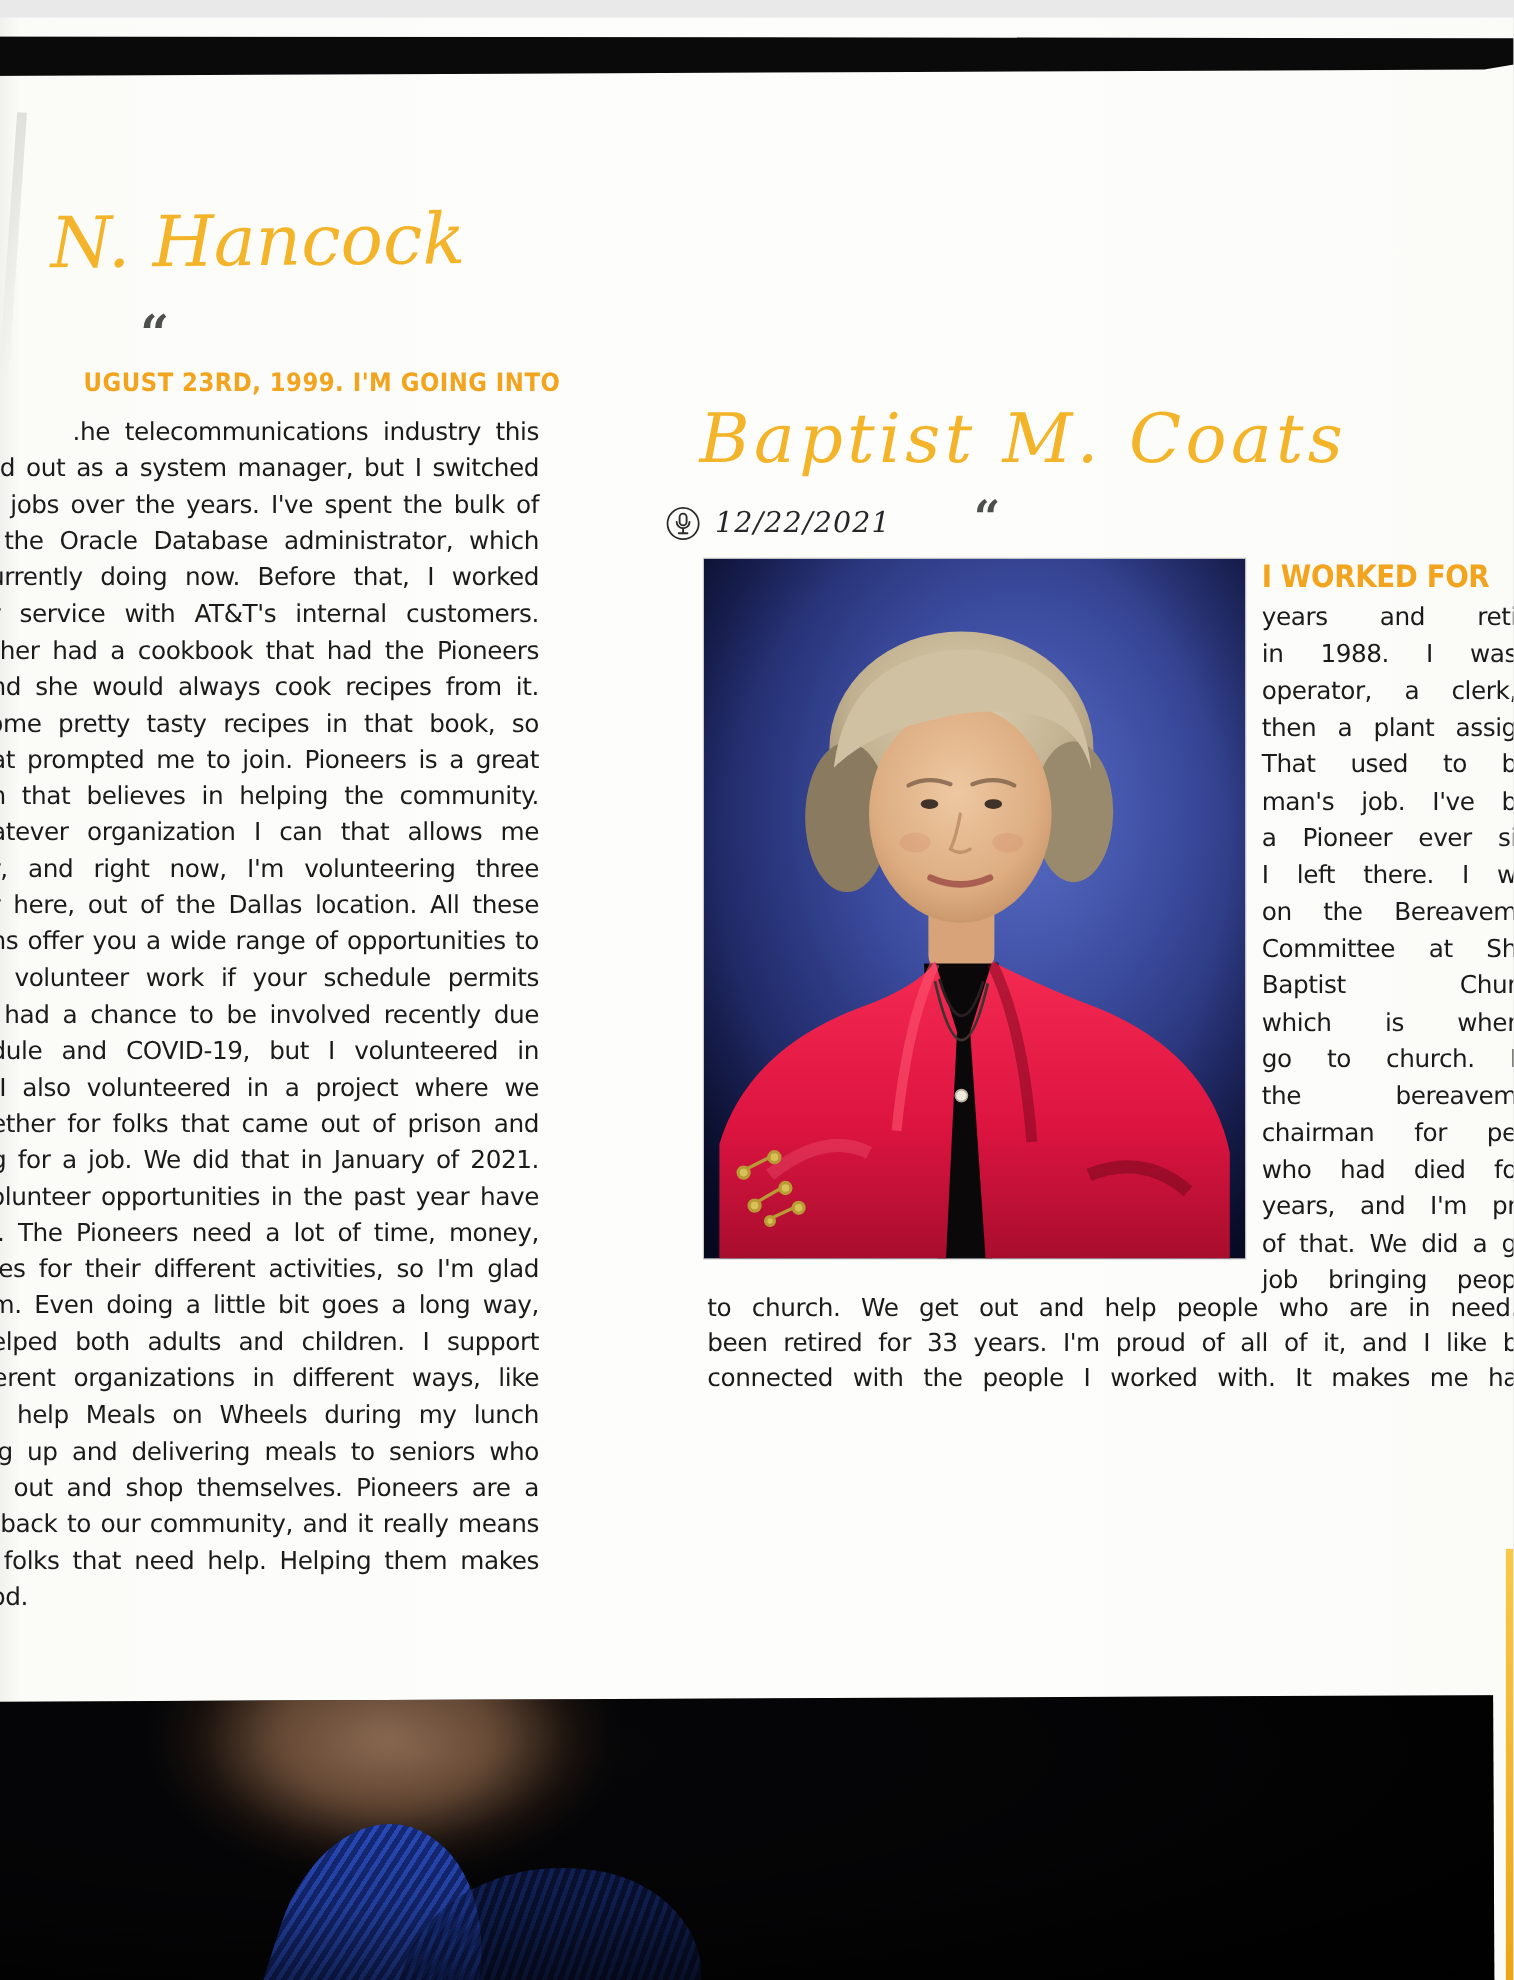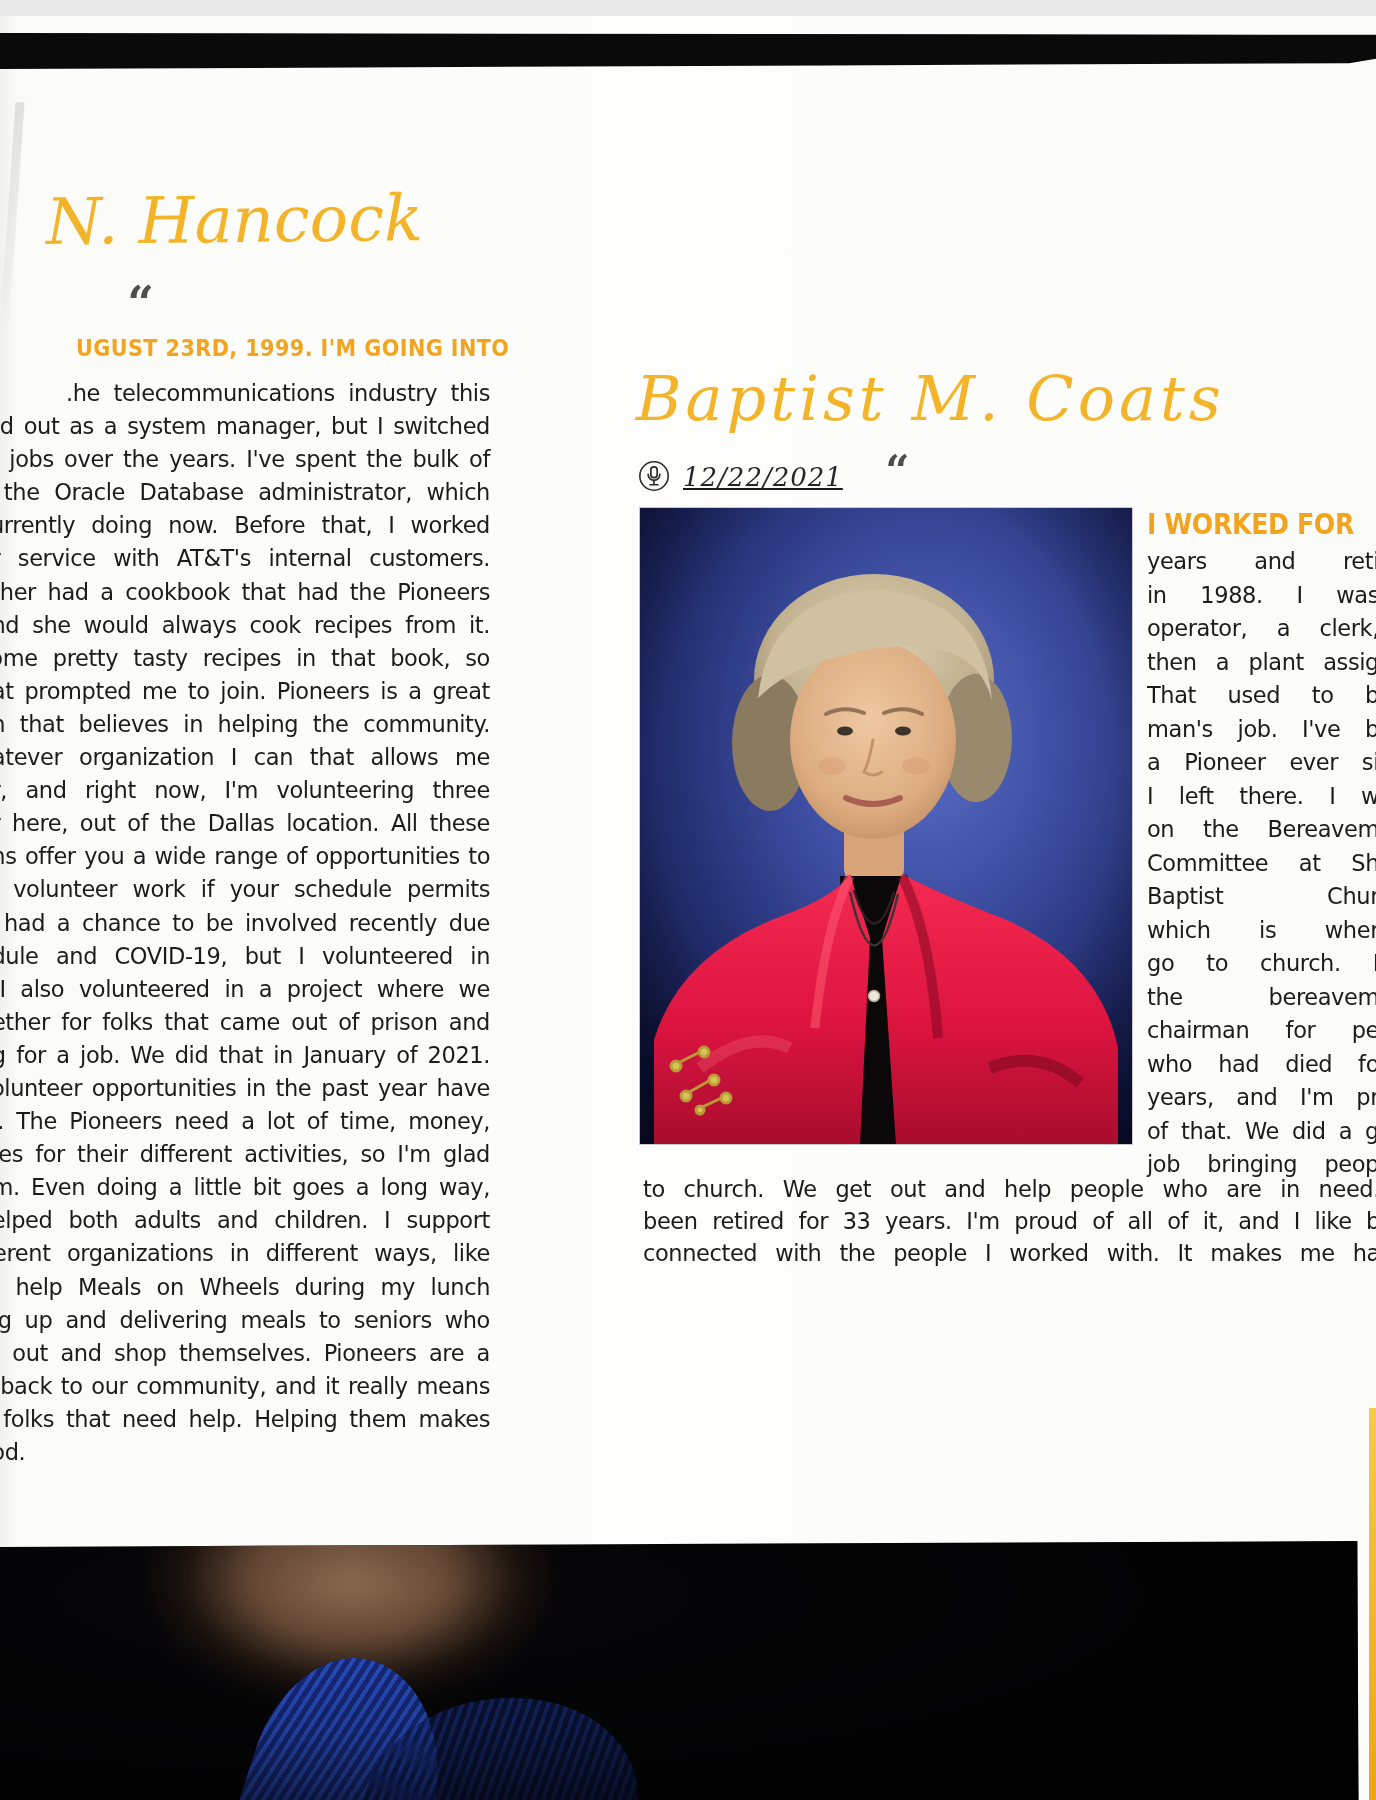--- a/index.html
+++ b/index.html
@@ -29,21 +29,21 @@
   .lede{position:absolute;font-weight:700;color:#f2a41f;white-space:nowrap;
     transform:scaleX(.9);transform-origin:left center;letter-spacing:.5px;}
   .lede-left{left:76px;top:319px;font-size:23px;}
   
   .leftcol{position:absolute;left:-22px;top:361px;width:512px;
     font-size:22.5px;line-height:33.1px;letter-spacing:-.4px;word-spacing:1px;}
   .leftcol .tl{text-align:justify;text-align-last:justify;white-space:nowrap0;}
   .leftcol .tl:first-child{padding-left:88px;}
   .leftcol .tl:last-child{text-align-last:left;}
   
-  .dateline{position:absolute;left:638px;top:444px;display:flex;align-items:flex-end;gap:13px;text-decoration:underline;}
+  .dateline{position:absolute;left:605px;top:444px;display:flex;align-items:center;gap:13px;}
   .micicon{width:32px;height:32px;}
   .datetext{font-family:"DejaVu Serif","Liberation Serif",serif;font-style:italic;
     font-size:26px;color:#26262a;letter-spacing:1px;}
   
   .photo{position:absolute;left:640px;top:492px;width:492px;height:636px;box-shadow:0 0 0 1px #c9c9c9;}
   
   .rightcol{position:absolute;left:1147px;top:489px;width:232px;
     font-size:22.5px;line-height:33.5px;letter-spacing:-.4px;}
   .lede-right{position:relative;font-weight:700;color:#f2a41f;font-size:28px;white-space:nowrap;
     transform:scaleX(.9);transform-origin:left center;line-height:40px;}

